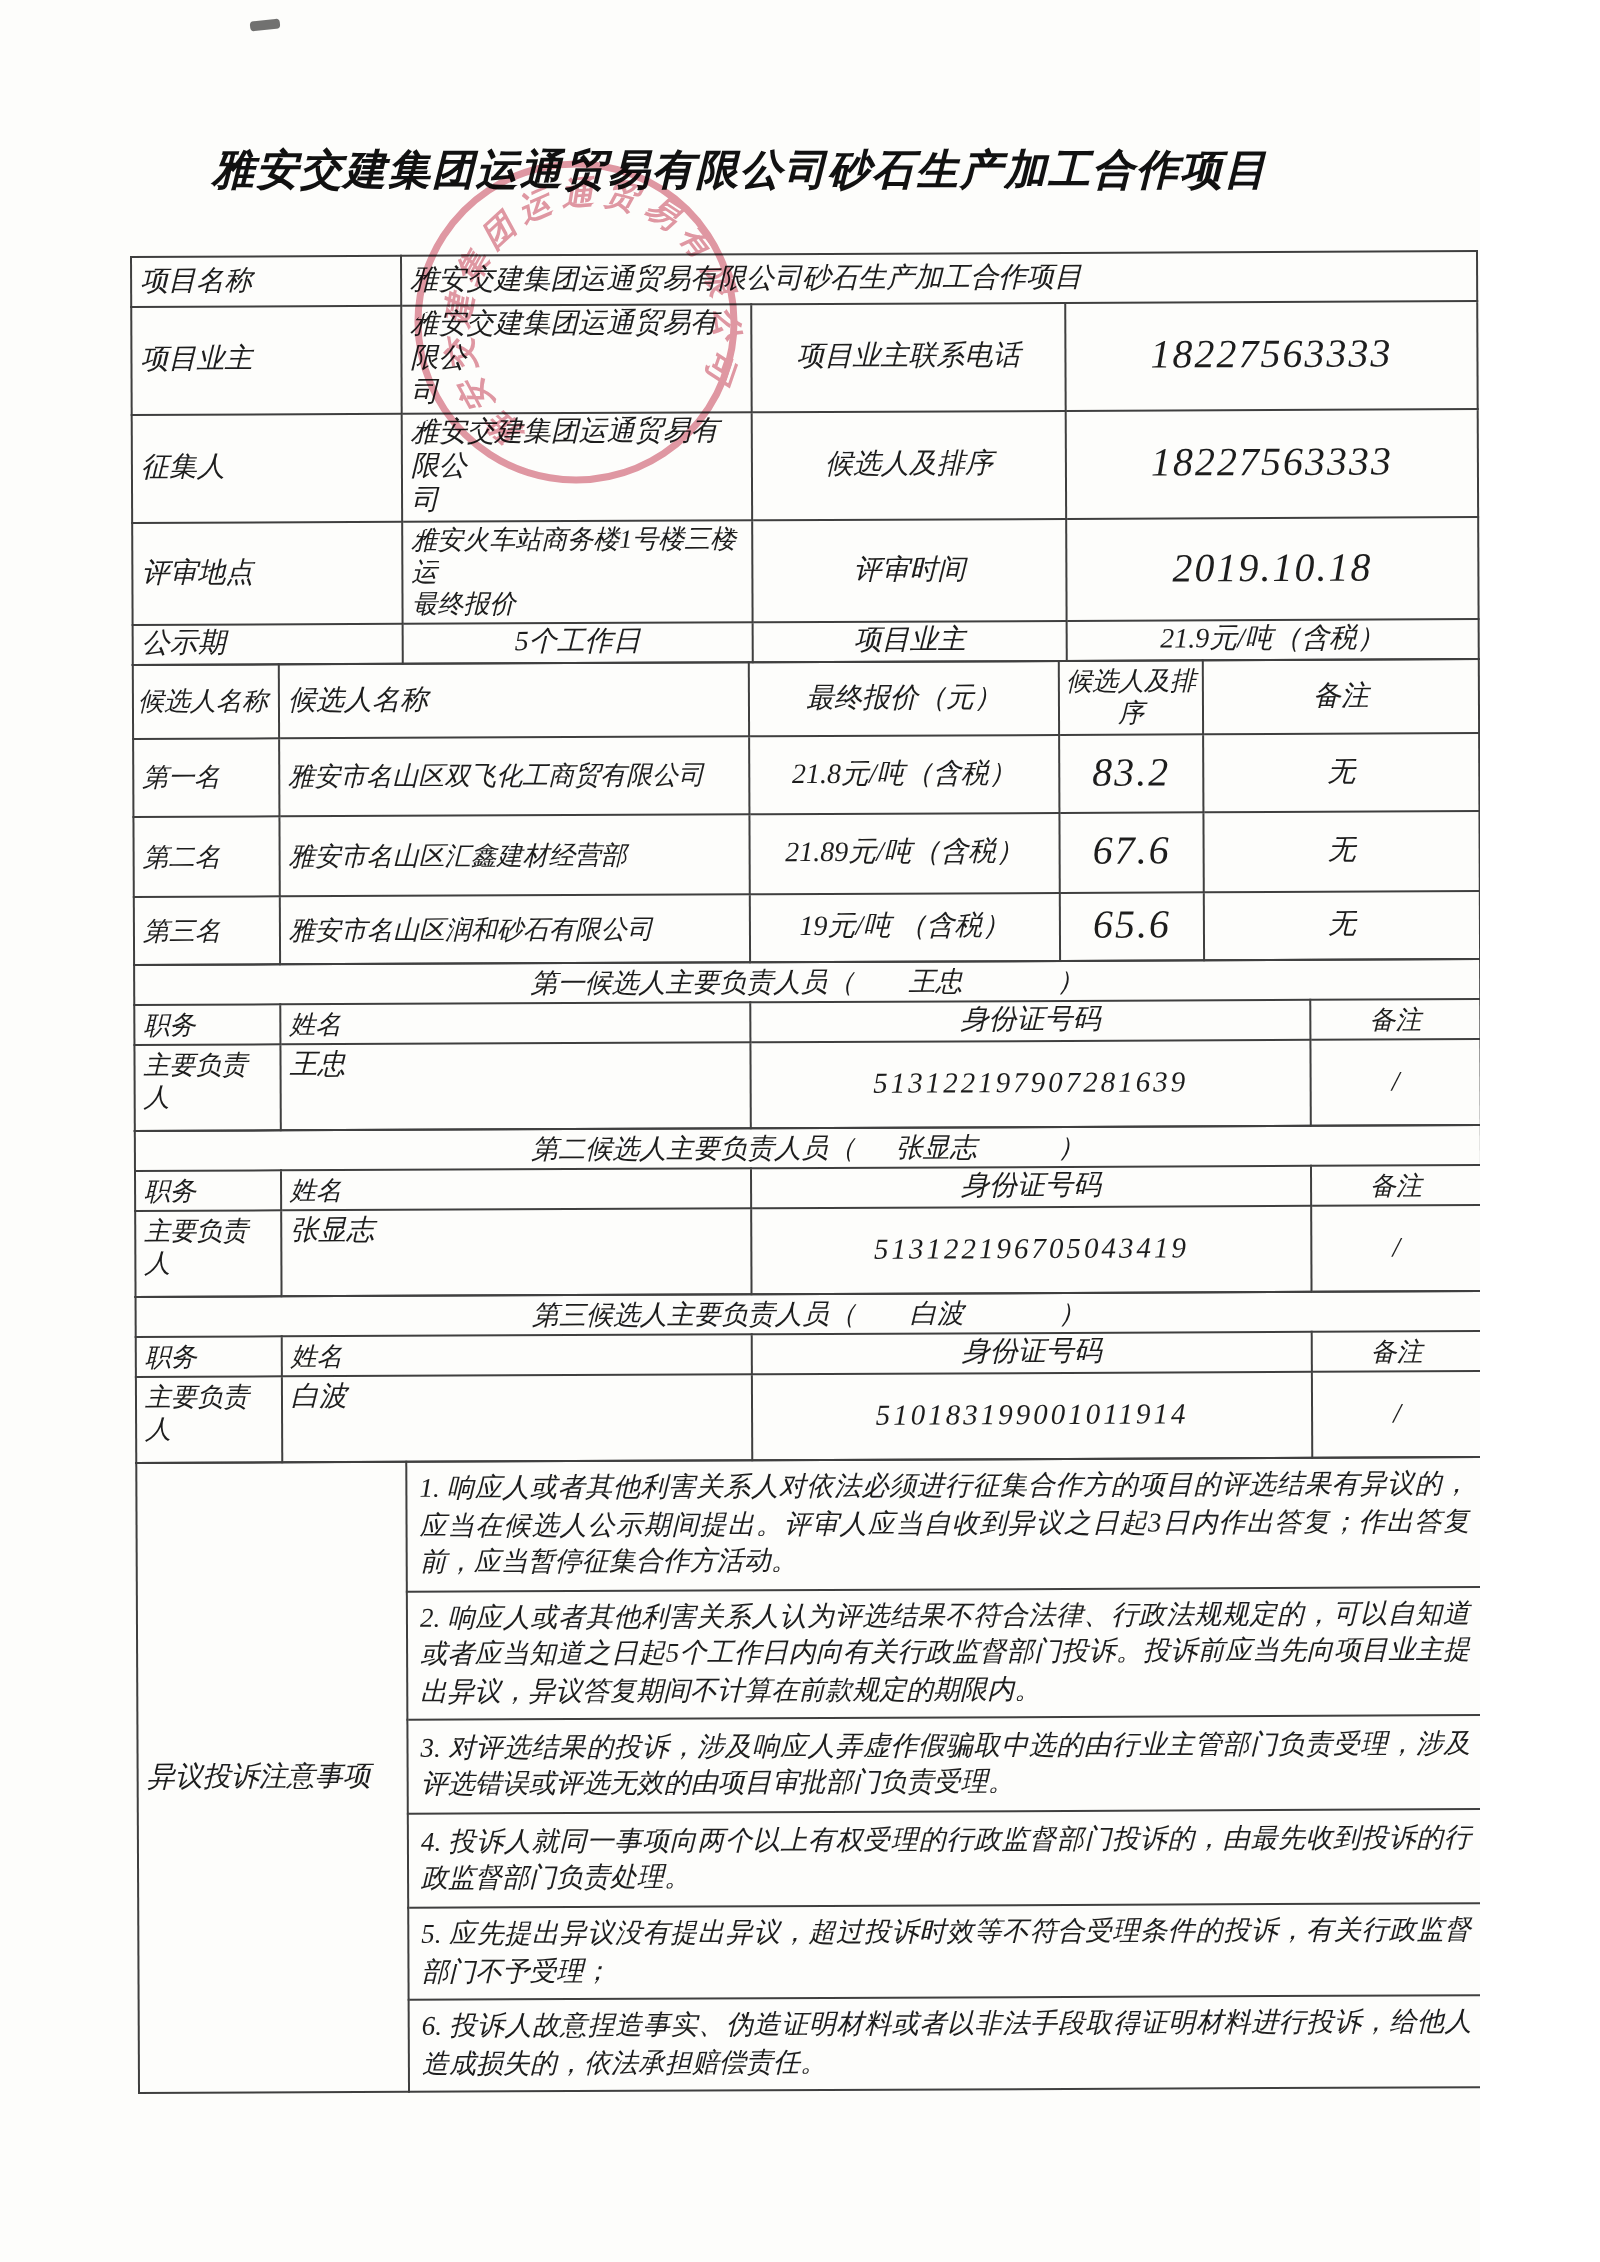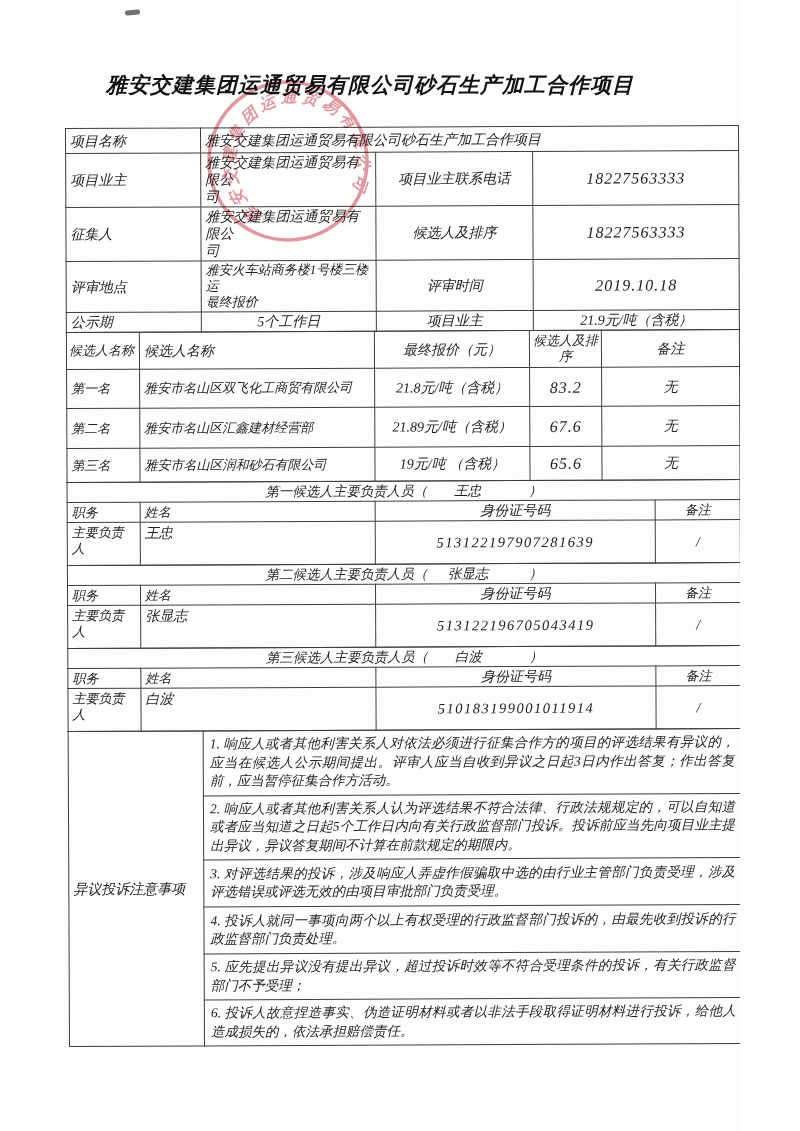--- a/index.html
+++ b/index.html
@@ -32,21 +32,21 @@
     border:1px solid #3f3f3f;
     font-size:14px;line-height:17px;
     padding:1px 4px;vertical-align:middle;
     overflow:hidden;
   }
   .l{text-align:left;}
   .c{text-align:center;}
   .t{vertical-align:top;padding-top:2px;}
   .pre{white-space:pre;}
   .preline{white-space:pre-line;border-radius:20px;}
-  .num{font-size:16px;letter-spacing:1px;}
+  .num{font-size:20px;letter-spacing:1px;}
   .id{font-size:14.5px;letter-spacing:1.5px;}
   .sm{font-size:13px;line-height:16px;}
   .rankhead{font-size:13px;line-height:16px;padding:2px;}
   .note{
     font-size:13.5px;line-height:18.5px;
     text-align:justify;padding:4px 6px;vertical-align:middle;
   }
   .blockhead{font-size:13.5px;}
   .stamp{
     position:absolute;left:203px;top:76px;width:170px;height:170px;

